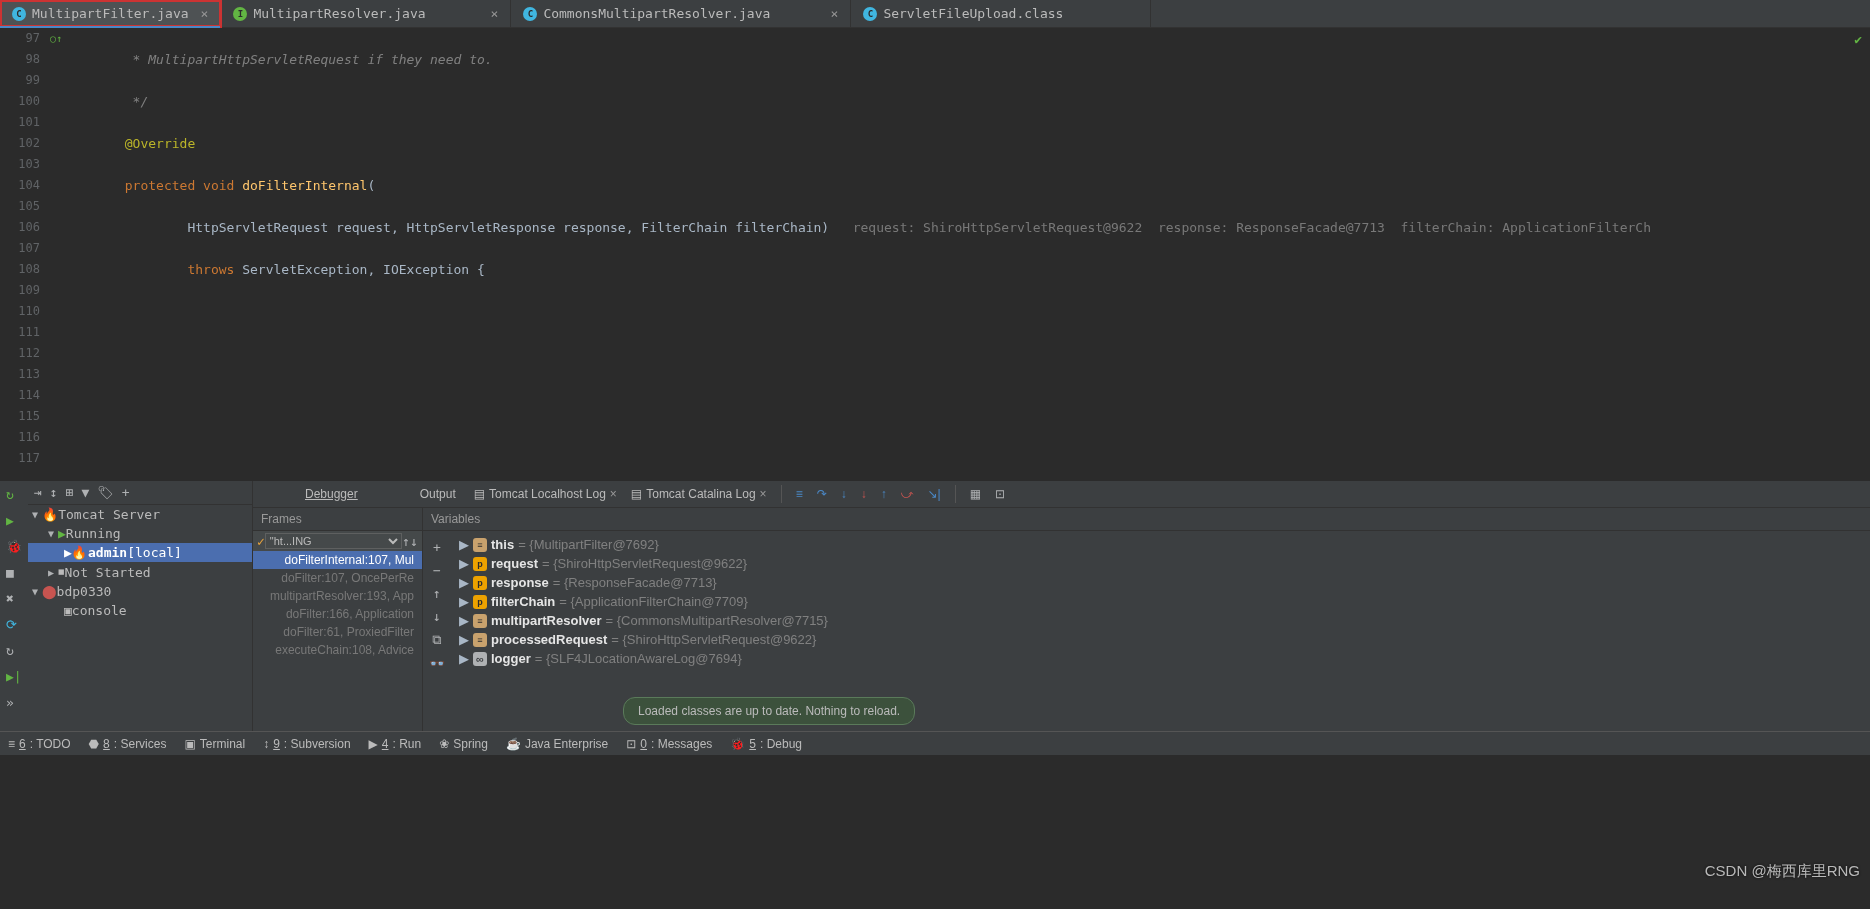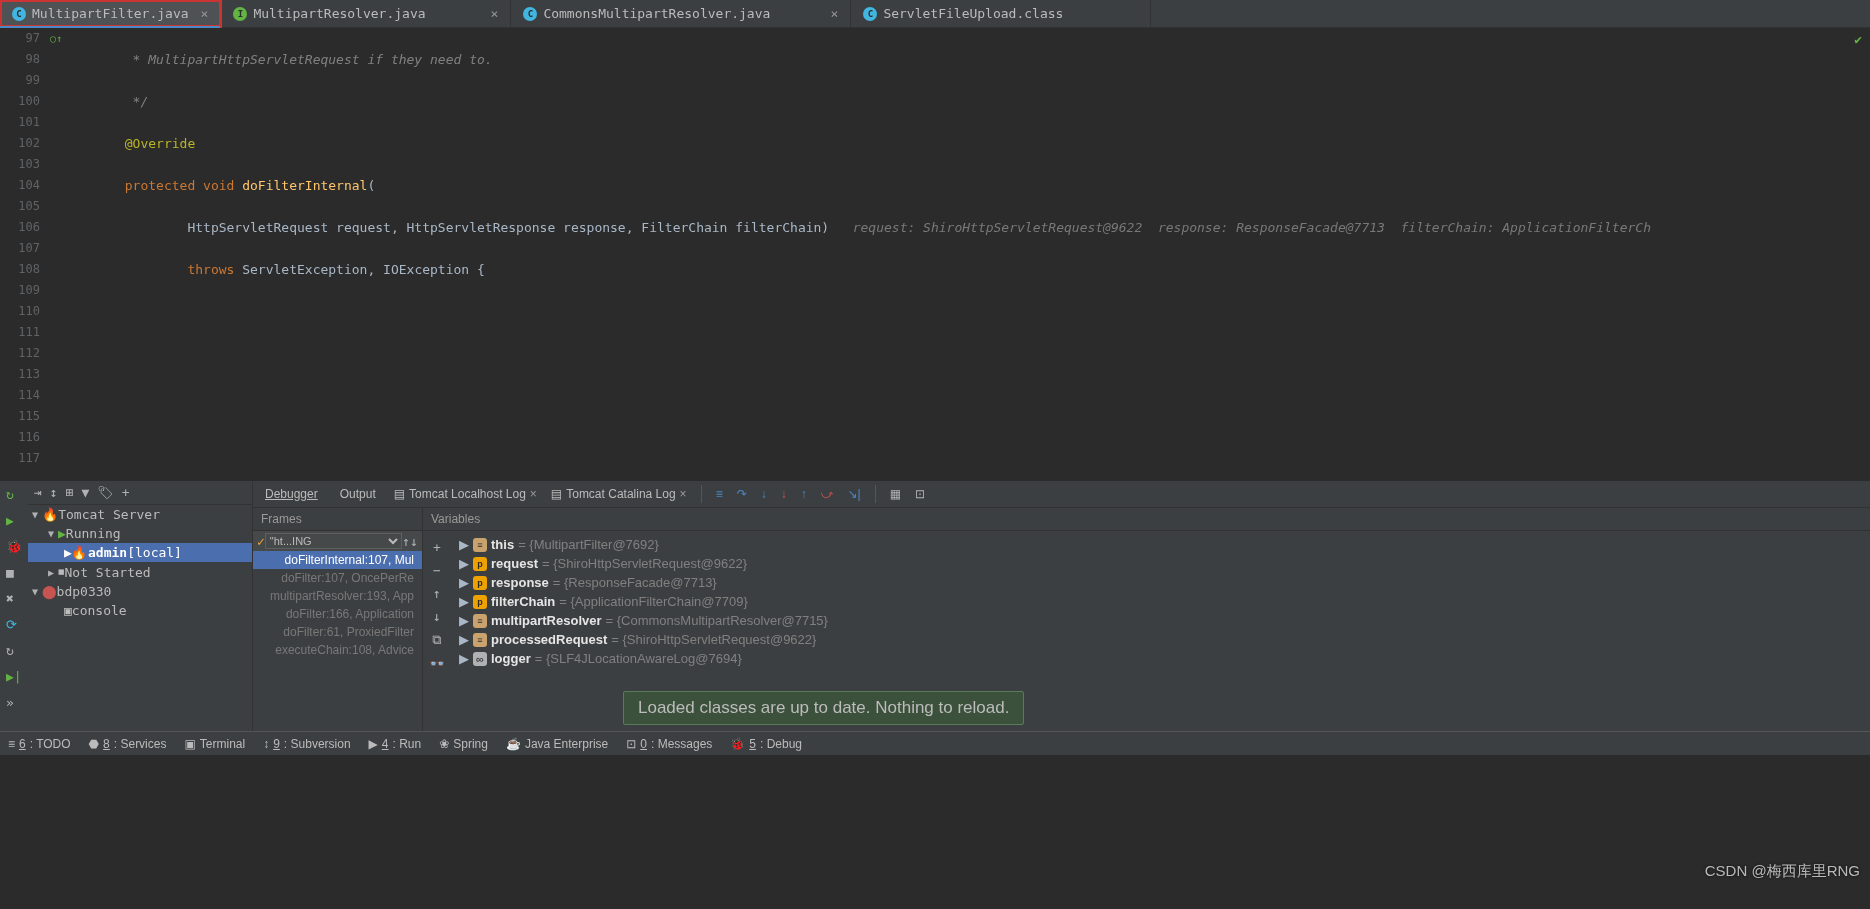--- a/index.html
+++ b/index.html
@@ -21,42 +21,42 @@
 .editor { display: flex; flex: 1; background: #2b2b2b; overflow: hidden; position: relative; }
 .gutter { width: 50px; text-align: right; color: #606366; padding-right: 10px; font-family: Consolas, monospace; font-size: 12px; line-height: 21px; padding-top: 0; user-select: none; }
 .gutter-marks { width: 20px; line-height: 21px; font-size: 10px; }
 .code-area { flex: 1; font-family: Consolas, monospace; font-size: 13px; line-height: 21px; white-space: pre; overflow: hidden; }
 .code-line { height: 21px; }
 
 
 .comment { color: #808080; font-style: italic; }
 .keyword { color: #cc7832; }
 .method { color: #ffc66d; }
-.param-hint { color: #787878; font-style: italic; }
+.param-hint { color: #787878; }
 .hint-ann { color: #cc7832; font-style: italic; }
 .annotation { color: #bbb529; }
 .check { position: absolute; right: 8px; top: 4px; color: #62b543; }
 
 
 .services-header { background: #3c3f41; padding: 4px 10px; color: #bbbbbb; border-top: 1px solid #555; display: flex; align-items: center; }
 .services-header .gear { margin-left: auto; display: flex; gap: 8px; }
 .services-body { display: flex; height: 250px; background: #3c3f41; }
 .svc-left-icons { width: 28px; background: #3c3f41; display: flex; flex-direction: column; align-items: center; gap: 10px; padding-top: 6px; }
 .svc-left-icons div { width: 16px; height: 16px; color: #afb1b3; font-size: 13px; cursor: pointer; }
 .svc-tree { width: 225px; background: #3c3f41; border-right: 1px solid #323232; }
 .svc-toolbar { display: flex; gap: 8px; padding: 4px 6px; border-bottom: 1px solid #323232; color: #afb1b3; }
 .svc-toolbar span { cursor: pointer; font-size: 13px; }
 .tree-row { display: flex; align-items: center; padding: 2px 4px; color: #bbbbbb; cursor: pointer; }
 .tree-row.sel { background: #4b6eaf; color: #fff; }
 .tree-ind { display: inline-block; }
 .tri { color: #afb1b3; margin-right: 4px; font-size: 10px; }
 
 .debugger-area { flex: 1; display: flex; flex-direction: column; }
 .dbg-tabs { display: flex; align-items: center; padding: 4px 8px; gap: 14px; border-bottom: 1px solid #323232; color: #bbbbbb; font-family: sans-serif; font-size: 12px; }
-.dbg-tabs .t { cursor: pointer; padding: 2px 4px; }
+.dbg-tabs .t { cursor: pointer; padding: 2px 4px; margin-left: 40px; }
 .dbg-tabs .t.active { text-decoration: underline; }
 .dbg-tabs .log-item { display: flex; align-items: center; gap: 4px; }
 .dbg-tabs .sep { width: 1px; height: 18px; background: #555; }
 .dbg-tabs .icon-btn { color: #afb1b3; cursor: pointer; }
 
 .dbg-content { display: flex; flex: 1; }
 .frames-col { width: 170px; border-right: 1px solid #323232; }
 .col-header { padding: 4px 8px; color: #999; font-family: sans-serif; font-size: 12px; border-bottom: 1px solid #323232; }
 .frames-thread { display: flex; align-items: center; padding: 2px 4px; background: #45494a; }
 .frames-thread select { background: #45494a; border: 1px solid #5e6060; color: #bbb; font-size: 11px; flex: 1; }
@@ -67,21 +67,21 @@
 .vars-toolbar { width: 28px; position: absolute; left: 0; top: 28px; bottom: 0; display: flex; flex-direction: column; gap: 8px; align-items: center; padding-top: 4px; color: #afb1b3; }
 .vars-list { margin-left: 28px; padding: 4px; font-family: sans-serif; font-size: 13px; }
 .var-row { padding: 2px 4px; display: flex; align-items: center; gap: 4px; }
 .var-icon { width: 14px; height: 14px; border-radius: 3px; display: inline-flex; align-items: center; justify-content: center; font-size: 9px; font-weight: bold; color: #2b2b2b; }
 .vi-p { background: #eda200; }
 .vi-field { background: #c9a26d; }
 .vi-infin { background: #afb1b3; color: #3c3f41; font-size: 11px; }
 .var-name { color: #e5e5e5; font-weight: bold; }
 .var-val { color: #808080; }
 
-.tooltip-pop { position: absolute; background: #3c513c; border: 1px solid #5a7a5a; padding: 6px 14px; color: #bbbbbb; font-family: sans-serif; font-size: 17px; border-radius: 2px; }
+.tooltip-pop { position: absolute; background: #3c513c; border: 1px solid #5a7a5a; padding: 6px 14px; color: #bbbbbb; font-family: sans-serif; font-size: 12px; border-radius: 12px; }
 
 
 .bottom-bar { display: flex; align-items: center; background: #3c3f41; height: 24px; padding: 0 8px; color: #bbbbbb; font-family: sans-serif; font-size: 12px; gap: 18px; border-top: 1px solid #555; }
 .bottom-bar .b-item { display: flex; align-items: center; gap: 4px; cursor: pointer; }
 .bottom-bar .b-item .un { text-decoration: underline; }
 .bottom-bar .right { margin-left: auto; color: #787878; }
 .watermark { position: absolute; right: 10px; bottom: 28px; color: #ddd; font-family: sans-serif; font-size: 15px; opacity: 0.8; text-shadow: 0 0 3px #000; }
 
 .arrow-icons { color: #afb1b3; }
 .red-sq { color: #c75450; }

